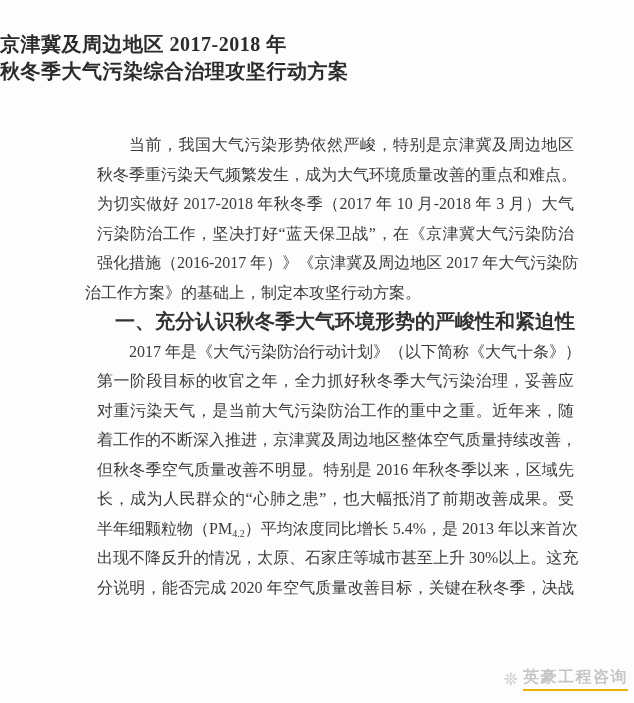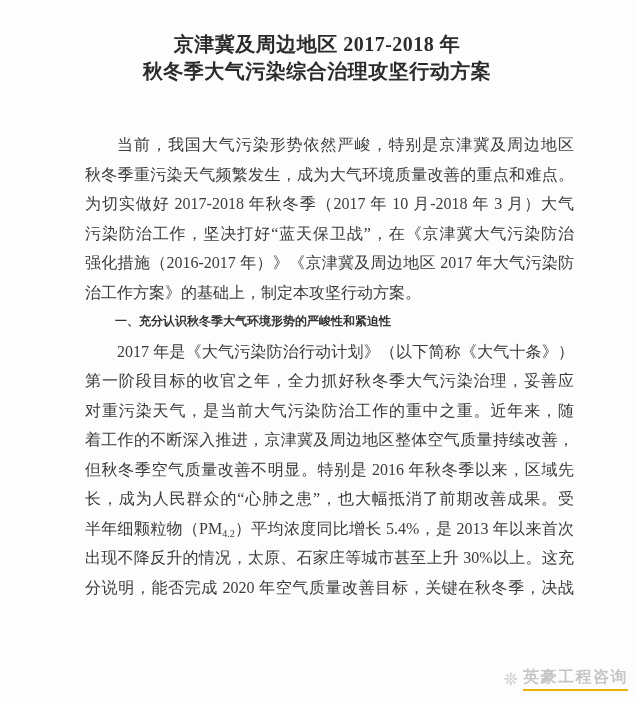--- a/index.html
+++ b/index.html
@@ -10,47 +10,47 @@
     position: relative;
     overflow: hidden;
     font-family: "Liberation Serif", "DejaVu Serif", serif;
     color: #3b3b3b;
   }
   .doc-title {
     position: absolute;
     top: 31px;
     left: 0;
     width: 634px;
-    text-align: center;
+    text-align: left;
     font-weight: bold;
     font-size: 20px;
     line-height: 27px;
     color: #2b2b2b;
     letter-spacing: 0.5px;
   }
   .body-text {
     position: absolute;
     top: 130px;
     left: 85px;
     width: 489px;
   }
   .line {
     font-size: 16px;
     line-height: 29.5px;
     height: 29.5px;
     text-align: justify;
     white-space: nowrap;
     color: #3b3b3b;
   }
-  .line.fill { text-align-last: justify; -moz-text-align-last: justify; }
+  .line.fill { text-align-last: justify; margin-left: 12px; -moz-text-align-last: justify; }
   .line.indent { padding-left: 32px; }
   .line.heading {
     font-family: "Liberation Sans", "DejaVu Sans", sans-serif;
     font-weight: bold;
-    font-size: 12px;
+    font-size: 20px;
     color: #323232;
     text-align: left;
     text-align-last: left;
     padding-left: 30px;
     white-space: nowrap;
   }
   .pm-sub {
     font-size: 10px;
     line-height: 0;
     vertical-align: -3px;

